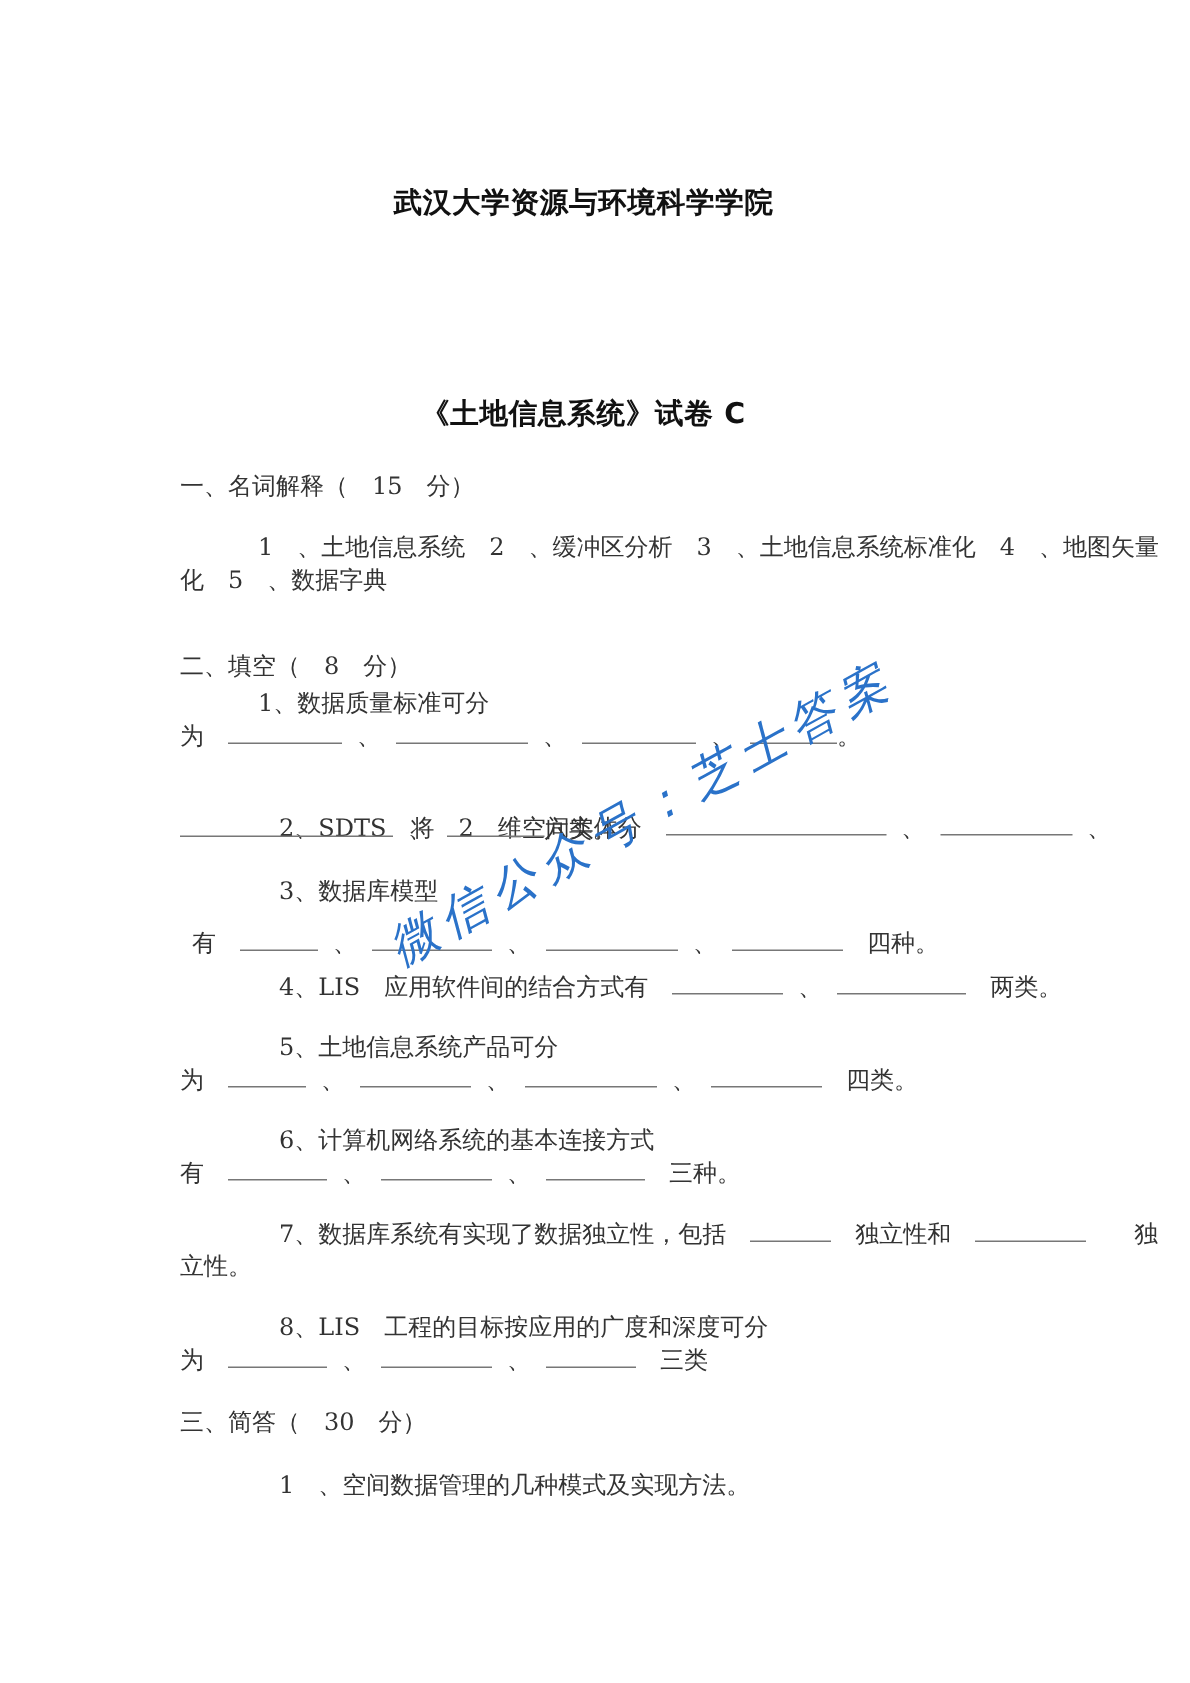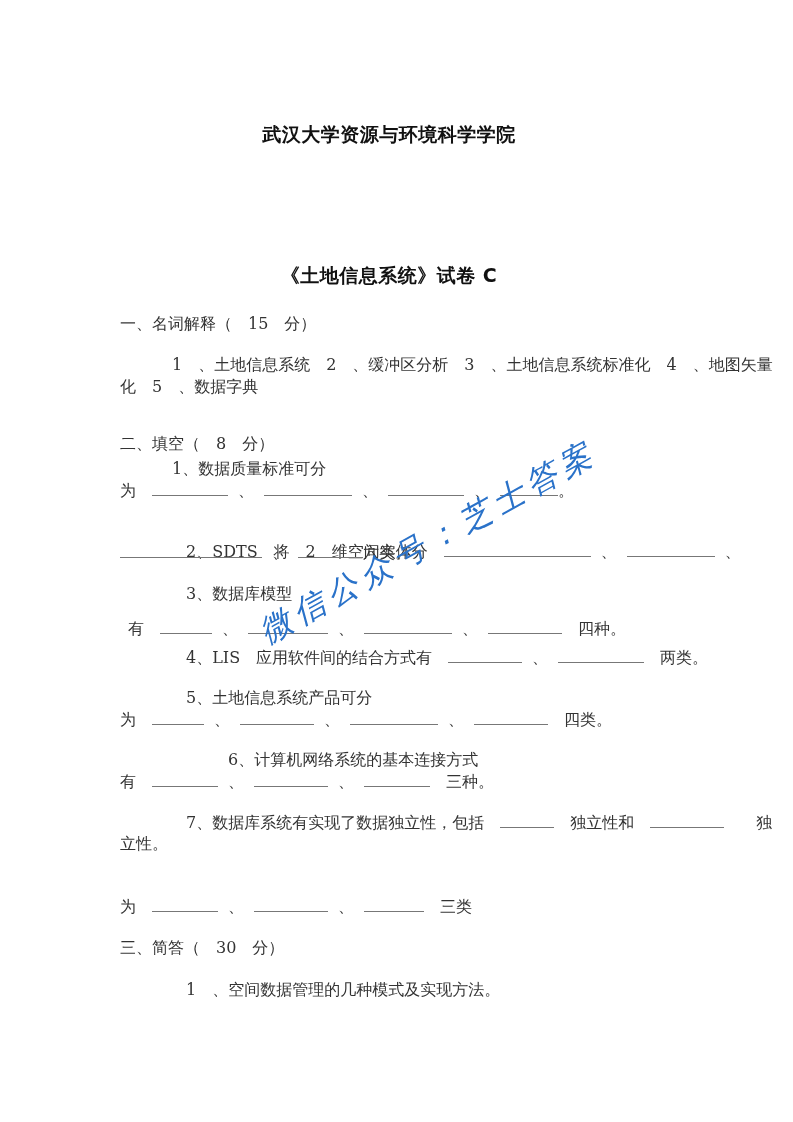--- a/index.html
+++ b/index.html
@@ -38,25 +38,26 @@
   <div class="line" style="left:120px; top:545px;"><span class="blank" style="width:142px"></span><span class="sep">、</span><span class="blank" style="width:65px"></span><span>六类。</span></div>
 
   <div class="line" style="left:186px; top:586px;text-align:right;">3、数据库模型</div>
   <div class="line" style="left:128px; top:608px;margin-top:13px;"><span>有</span>　<span class="blank" style="width:52px"></span><span class="sep">、</span><span class="blank" style="width:80px"></span><span class="sep">、</span><span class="blank" style="width:88px"></span><span class="sep">、</span><span class="blank" style="width:74px"></span>　<span>四种。</span></div>
 
   <div class="line" style="left:186px; top:650px;"><span>4、LIS　应用软件间的结合方式有</span>　<span class="blank" style="width:74px"></span><span class="sep">、</span><span class="blank" style="width:86px"></span>　<span>两类。</span></div>
 
   <div class="line" style="left:186px; top:690px;">5、土地信息系统产品可分</div>
   <div class="line" style="left:120px; top:712px;"><span>为</span>　<span class="blank" style="width:52px"></span><span class="sep">、</span><span class="blank" style="width:74px"></span><span class="sep">、</span><span class="blank" style="width:88px"></span><span class="sep">、</span><span class="blank" style="width:74px"></span>　<span>四类。</span></div>
 
-  <div class="line" style="left:186px; top:752px;margin-left:42px;">6、计算机网络系统的基本连接方式</div>
+  <div class="line" style="left:186px; top:752px;">6、计算机网络系统的基本连接方式</div>
   <div class="line" style="left:120px; top:774px;"><span>有</span>　<span class="blank" style="width:66px"></span><span class="sep">、</span><span class="blank" style="width:74px"></span><span class="sep">、</span><span class="blank" style="width:66px"></span>　<span>三种。</span></div>
 
   <div class="line" style="left:186px; top:815px;"><span>7、数据库系统有实现了数据独立性，包括</span>　<span class="blank" style="width:54px"></span>　<span>独立性和</span>　<span class="blank" style="width:74px"></span>　　<span>独</span></div>
   <div class="line" style="left:120px; top:836px;">立性。</div>
 
+  <div class="line" style="left:186px; top:877px;">8、LIS　工程的目标按应用的广度和深度可分</div>
   <div class="line" style="left:120px; top:899px;text-align:center;"><span>为</span>　<span class="blank" style="width:66px"></span><span class="sep">、</span><span class="blank" style="width:74px"></span><span class="sep">、</span><span class="blank" style="width:60px"></span>　<span>三类</span></div>
 
   <div class="line" style="left:120px; top:940px;">三、简答（　30　分）</div>
   <div class="line" style="left:186px; top:982px;">1　、空间数据管理的几种模式及实现方法。</div>
 
   <div class="wm" style="color: rgb(42, 114, 201);">微信公众号：芝士答案</div>
 </div>
 
 </body></html>

